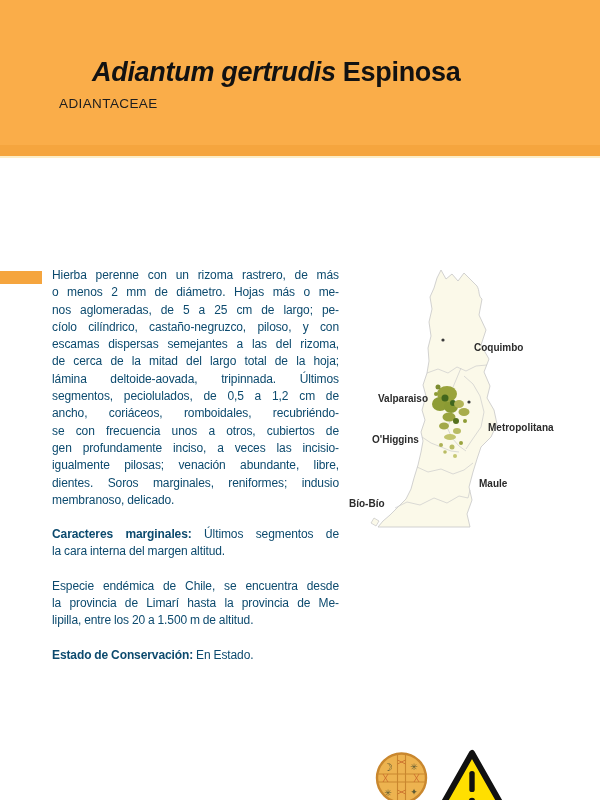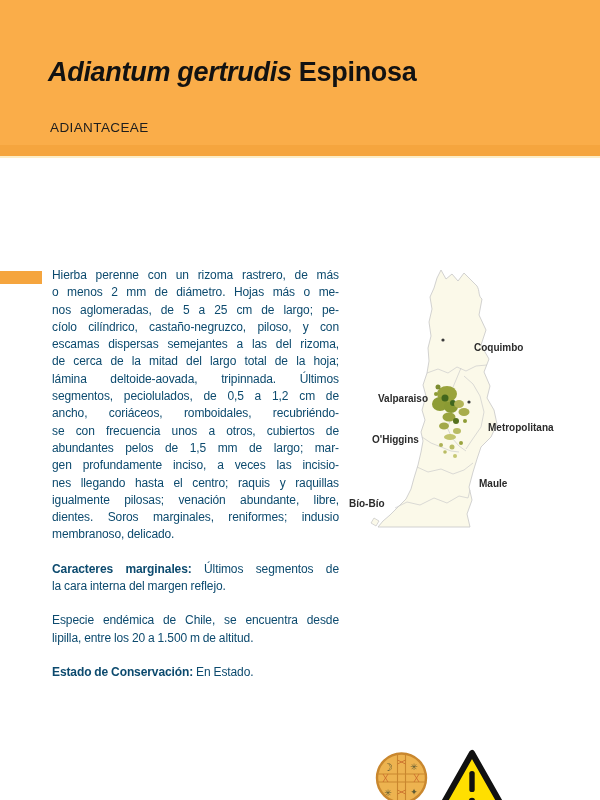--- a/index.html
+++ b/index.html
@@ -18,24 +18,24 @@
   }
   .header-edge{
     position:absolute;left:0;top:156px;width:600px;height:2px;
     background:var(--c-cream,#FCEEC8);
   }
   .title{
     position:absolute;left:48px;top:57px;width:540px;
     font-size:27px;font-weight:bold;color:#121212;line-height:30px;
     letter-spacing:-0.3px;white-space:nowrap;
   }
-  .title .sci{font-style:italic;}
+  .title .sci{font-style:italic;margin-left:44px;}
   .family{
-    position:absolute;left:50px;top:96px;
-    font-size:13.5px;color:#1e1e1e;letter-spacing:0.4px;margin-top:24px;
+    position:absolute;left:59px;top:96px;
+    font-size:13.5px;color:#1e1e1e;letter-spacing:0.4px;
   }
   
   .accent-bar{
     position:absolute;left:0;top:271px;width:42px;height:13px;
     background:var(--c-orange-deep,#F6A93E);
   }
   
   .article{
     position:absolute;left:52px;top:267px;width:287px;
     font-size:12px;line-height:17.3px;color:#0c4a6e;
@@ -72,33 +72,32 @@
         <div class="line j"><span>Hierba perenne con un rizoma rastrero, de más</span></div>
         <div class="line j"><span>o menos 2 mm de diámetro. Hojas más o me-</span></div>
         <div class="line j"><span>nos aglomeradas, de 5 a 25 cm de largo; pe-</span></div>
         <div class="line j"><span>cíolo cilíndrico, castaño-negruzco, piloso, y con</span></div>
         <div class="line j"><span>escamas dispersas semejantes a las del rizoma,</span></div>
         <div class="line j"><span>de cerca de la mitad del largo total de la hoja;</span></div>
         <div class="line j"><span>lámina deltoide-aovada, tripinnada. Últimos</span></div>
         <div class="line j"><span>segmentos, peciolulados, de 0,5 a 1,2 cm de</span></div>
         <div class="line j"><span>ancho, coriáceos, romboidales, recubriéndo-</span></div>
         <div class="line j"><span>se con frecuencia unos a otros, cubiertos de</span></div>
-        <div class="line j"><span>abundantes pelos de 1,5 mm de largo; mar-</span></div>
         <div class="line j"><span>gen profundamente inciso, a veces las incisio-</span></div>
-        <div class="line j"><span>nes llegando hasta el centro; raquis y raquillas</span></div>
         <div class="line j"><span>igualmente pilosas; venación abundante, libre,</span></div>
         <div class="line j"><span>dientes. Soros marginales, reniformes; indusio</span></div>
         <div class="line"><span>membranoso, delicado.</span></div>
       </div>
       <div class="para">
         <div class="line j"><b>Caracteres marginales:</b><span> Últimos segmentos de</span></div>
-        <div class="line"><span>la cara interna del margen reflejo.</span></div>
+        <div class="line"><span>la cara interna del margen altitud.</span></div>
       </div>
       <div class="para">
         <div class="line j"><span>Especie endémica de Chile, se encuentra desde</span></div>
+        <div class="line j"><span>la provincia de Limarí hasta la provincia de Me-</span></div>
         <div class="line"><span>lipilla, entre los 20 a 1.500 m de altitud.</span></div>
       </div>
       <div class="para">
         <div class="line"><b>Estado de Conservación:</b><span> En Estado.</span></div>
       </div>
     </div>
 
   <svg class="map-svg" width="230" height="270" viewBox="340 262 230 270">
 
     <path d="M441,270 L446,279 L452,274 L458,281 L464,273 L470,279 L477,286

